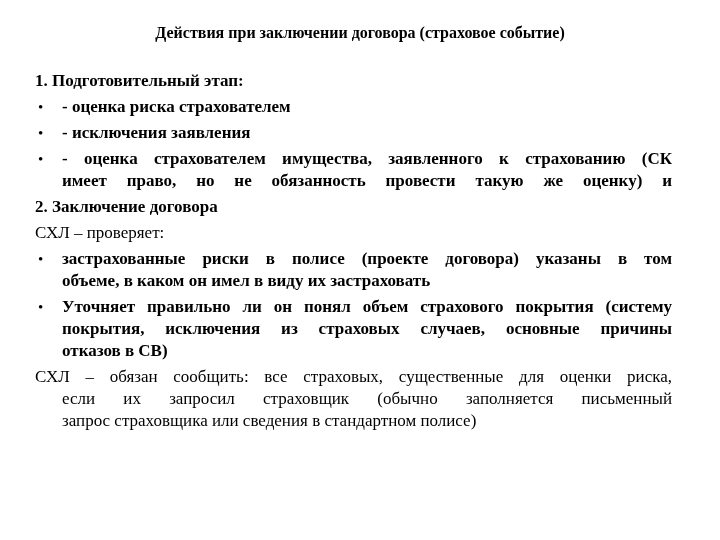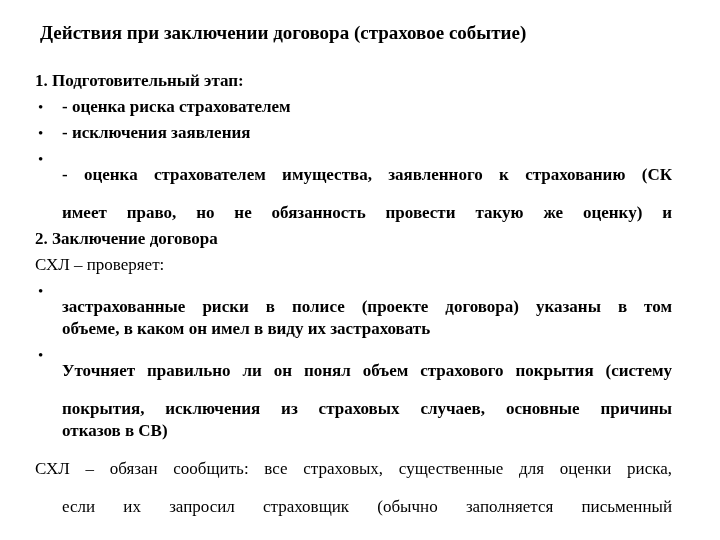--- a/index.html
+++ b/index.html
@@ -10,44 +10,44 @@
     font-family: "Liberation Serif", serif;
     overflow: hidden;
   }
   .slide {
     position: relative;
     width: 720px; height: 540px;
     background: #ffffff;
   }
   .title {
     margin: 20px 40px 0 40px;
-    text-align: left;
+    text-align: center;
     font-weight: bold;
-    font-size: 19px;
+    font-size: 16px;
     line-height: 26px;
   }
   .content {
     margin: 24px 48px 0 35px;
     font-size: 17px;
     line-height: 22px;
   }
   .block { margin: 0 0 4px 0; }
   .heading { font-weight: bold; }
   .li { display: flex; }
   .li .marker {
     flex: none;
     width: 27px;
     padding-left: 3px;
     box-sizing: border-box;
     font-size: 15px;
   }
   .li .li-text { flex: 1; min-width: 0; font-weight: bold; }
   .line { white-space: normal; }
   
-  .jl { text-align: justify; text-align-last: justify; margin-top: 16px; }
+  .jl { text-align: justify; text-align-last: justify; }
   
   .cont { padding-left: 27px; }
 </style>
 </head>
 <body>
 
 <div class="slide">
 
   <div class="title">Действия при заключении договора (страховое событие)</div>
 
@@ -100,16 +100,17 @@
       <div class="li-text">
         <div class="line jl">Уточняет правильно ли он понял объем страхового покрытия (систему</div>
         <div class="line jl">покрытия, исключения из страховых случаев, основные причины</div>
         <div class="line">отказов в СВ)</div>
       </div>
     </div>
 
     <div class="block">
       <div class="line jl">СХЛ – обязан сообщить: все страховых, существенные для оценки риска,</div>
       <div class="line jl cont">если их запросил страховщик (обычно заполняется письменный</div>
+      <div class="line cont">запрос страховщика или сведения в стандартном полисе)</div>
     </div>
 
   </div>
 </div>
 
 </body></html>

